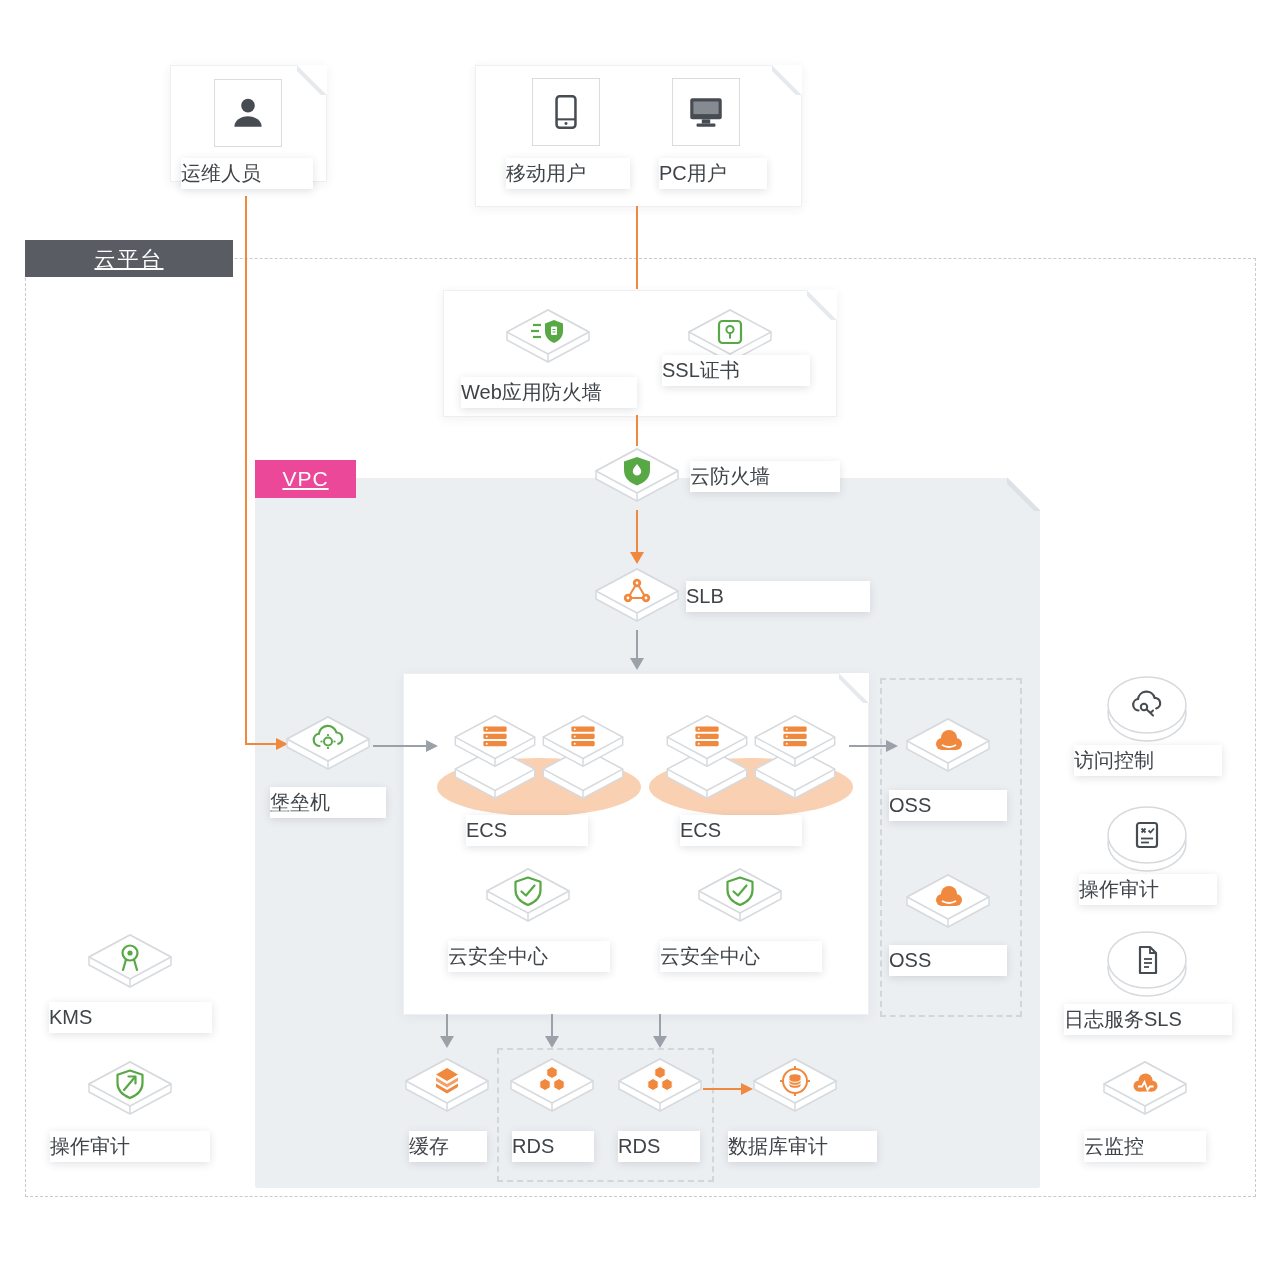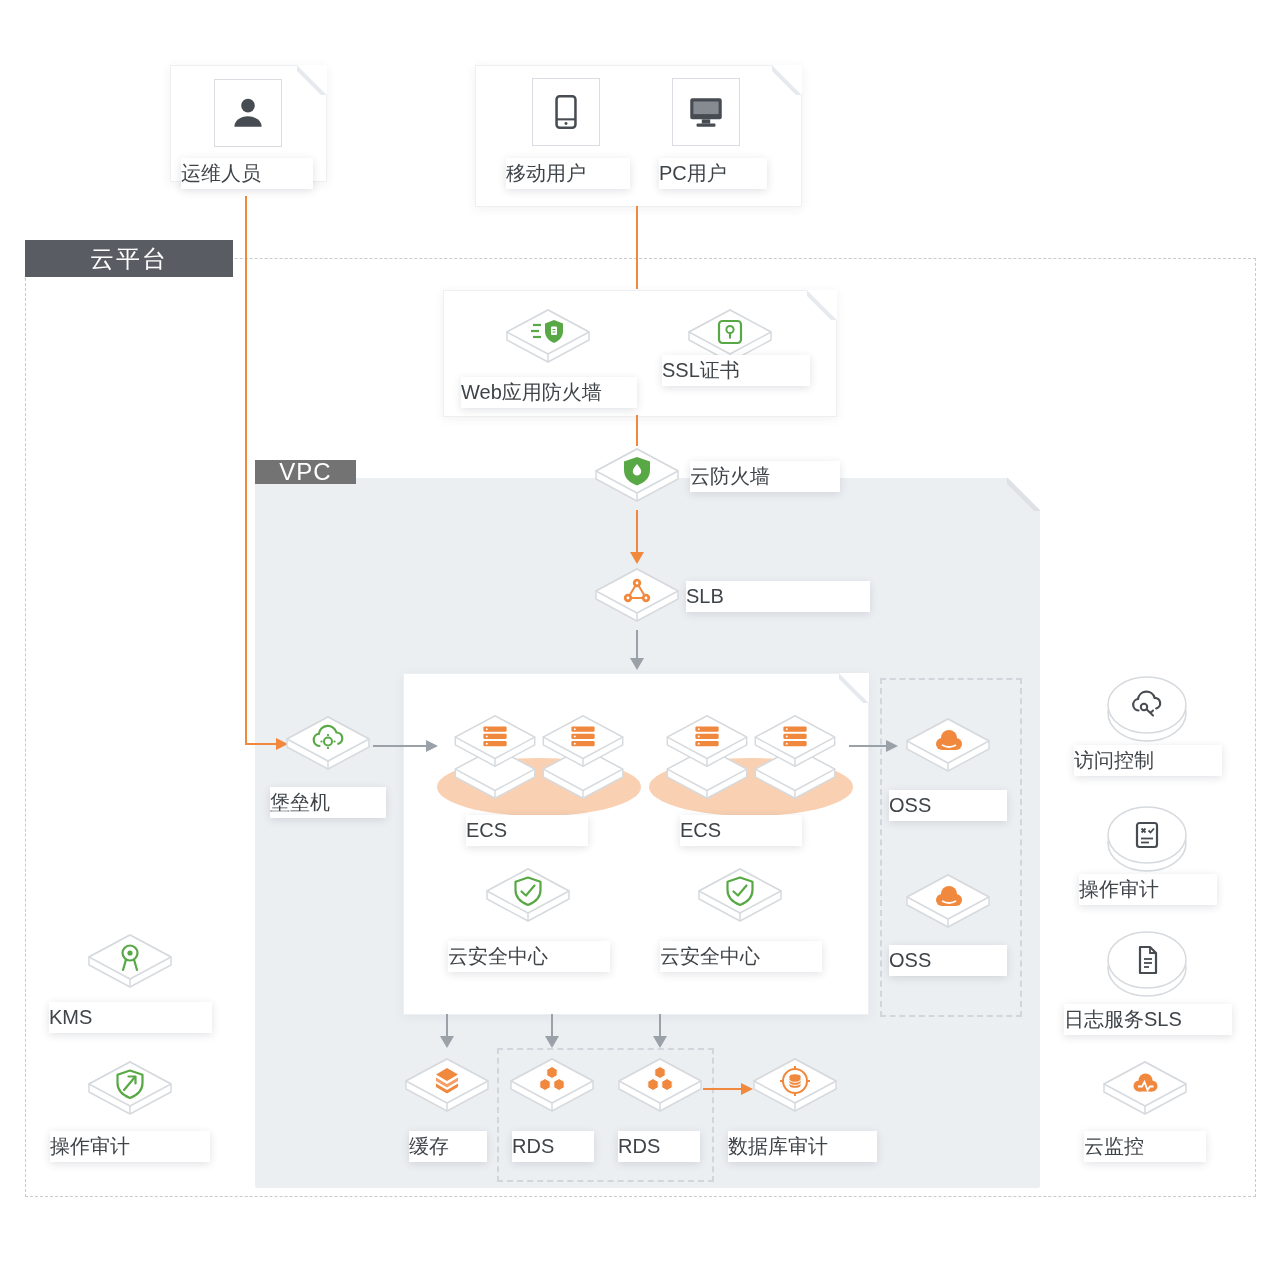--- a/index.html
+++ b/index.html
@@ -2,21 +2,21 @@
 <html><head>
 <meta charset="utf-8">
 <style>
   html,body{margin:0;padding:0;background:#fff;}
   body{font-family:"Liberation Sans","DejaVu Sans",sans-serif;}
   .canvas{position:relative;width:1280px;height:1280px;background:#fff;overflow:hidden;color:#3f4449;}
   .region-border{position:absolute;border:1px dashed #c7cbd1;z-index:1;}
   .vpc-region{position:absolute;background:#eceff2;z-index:1;border-radius:2px;}
   .card{position:absolute;background:#fff;border:1px solid #edeff2;box-shadow:0 2px 10px rgba(50,60,80,.07);z-index:2;}
   .fold{position:absolute;top:-1px;right:-1px;}
-  .chip{position:absolute;color:#fff;display:flex;align-items:center;justify-content:center;font-size:24px;letter-spacing:2px;z-index:5;}
+  .chip{position:absolute;color:#fff;display:flex;align-items:center;justify-content:center;font-size:21px;letter-spacing:2px;z-index:5;text-decoration:underline;}
   .lbl{position:absolute;background:#fff;height:31px;line-height:31px;text-align:left;font-size:20px;color:#3f4449;box-shadow:0 2px 8px rgba(40,50,70,.14);z-index:5;white-space:nowrap;}
   .tile{position:absolute;z-index:4;}
   .disc{position:absolute;z-index:4;}
   .icon-box{position:absolute;width:66px;height:66px;background:#fff;border:1px solid #d9dce0;display:flex;align-items:center;justify-content:center;z-index:4;}
   .dashed-box{position:absolute;border:2px dashed #d2d6dc;z-index:2;}
   .arrows{position:absolute;left:0;top:0;z-index:3;pointer-events:none;}
   .ecs-cluster{position:absolute;width:176px;height:100px;z-index:4;}
   .ecs-ellipse{position:absolute;left:-14px;right:-14px;top:46px;height:58px;background:#f4a263;opacity:.5;border-radius:50%;}
   .ecs-tile{position:absolute;}
 </style>
@@ -184,21 +184,21 @@
 
   <div class="region-border" style="left:25px;top:258px;width:1229px;height:937px"></div>
   <div class="chip" style="left:25px;top:240px;width:208px;height:37px;background:#595D63">云平台</div>
 
   <div class="vpc-region" style="left:255px;top:478px;width:785px;height:710px">
     <svg class="fold" width="34" height="34">
       <polygon points="0,0 34,34 27,34 0,7" fill="#dde1e6"></polygon>
       <polygon points="0,0 34,0 34,34" fill="#ffffff"></polygon>
     </svg>
   </div>
-  <div class="chip" style="left:255px;top:460px;width:101px;height:24px;background:#737373;letter-spacing:1px">VPC</div>
+  <div class="chip" style="left:255px;top:460px;width:101px;height:38px;background:#ec4899;letter-spacing:1px">VPC</div>
 
   <div class="card" style="left:170px;top:65px;width:155px;height:115px">
     <svg class="fold" width="30" height="30">
       <polygon points="0,0 30,30 24,30 0,6" fill="#e6e9ed"></polygon>
       <polygon points="0,0 30,0 30,30" fill="#ffffff"></polygon>
     </svg>
   </div>
   <div class="icon-box" style="left:214px;top:79px">
     <svg width="42" height="42">
         <use href="#g-person" width="42" height="42"></use>

